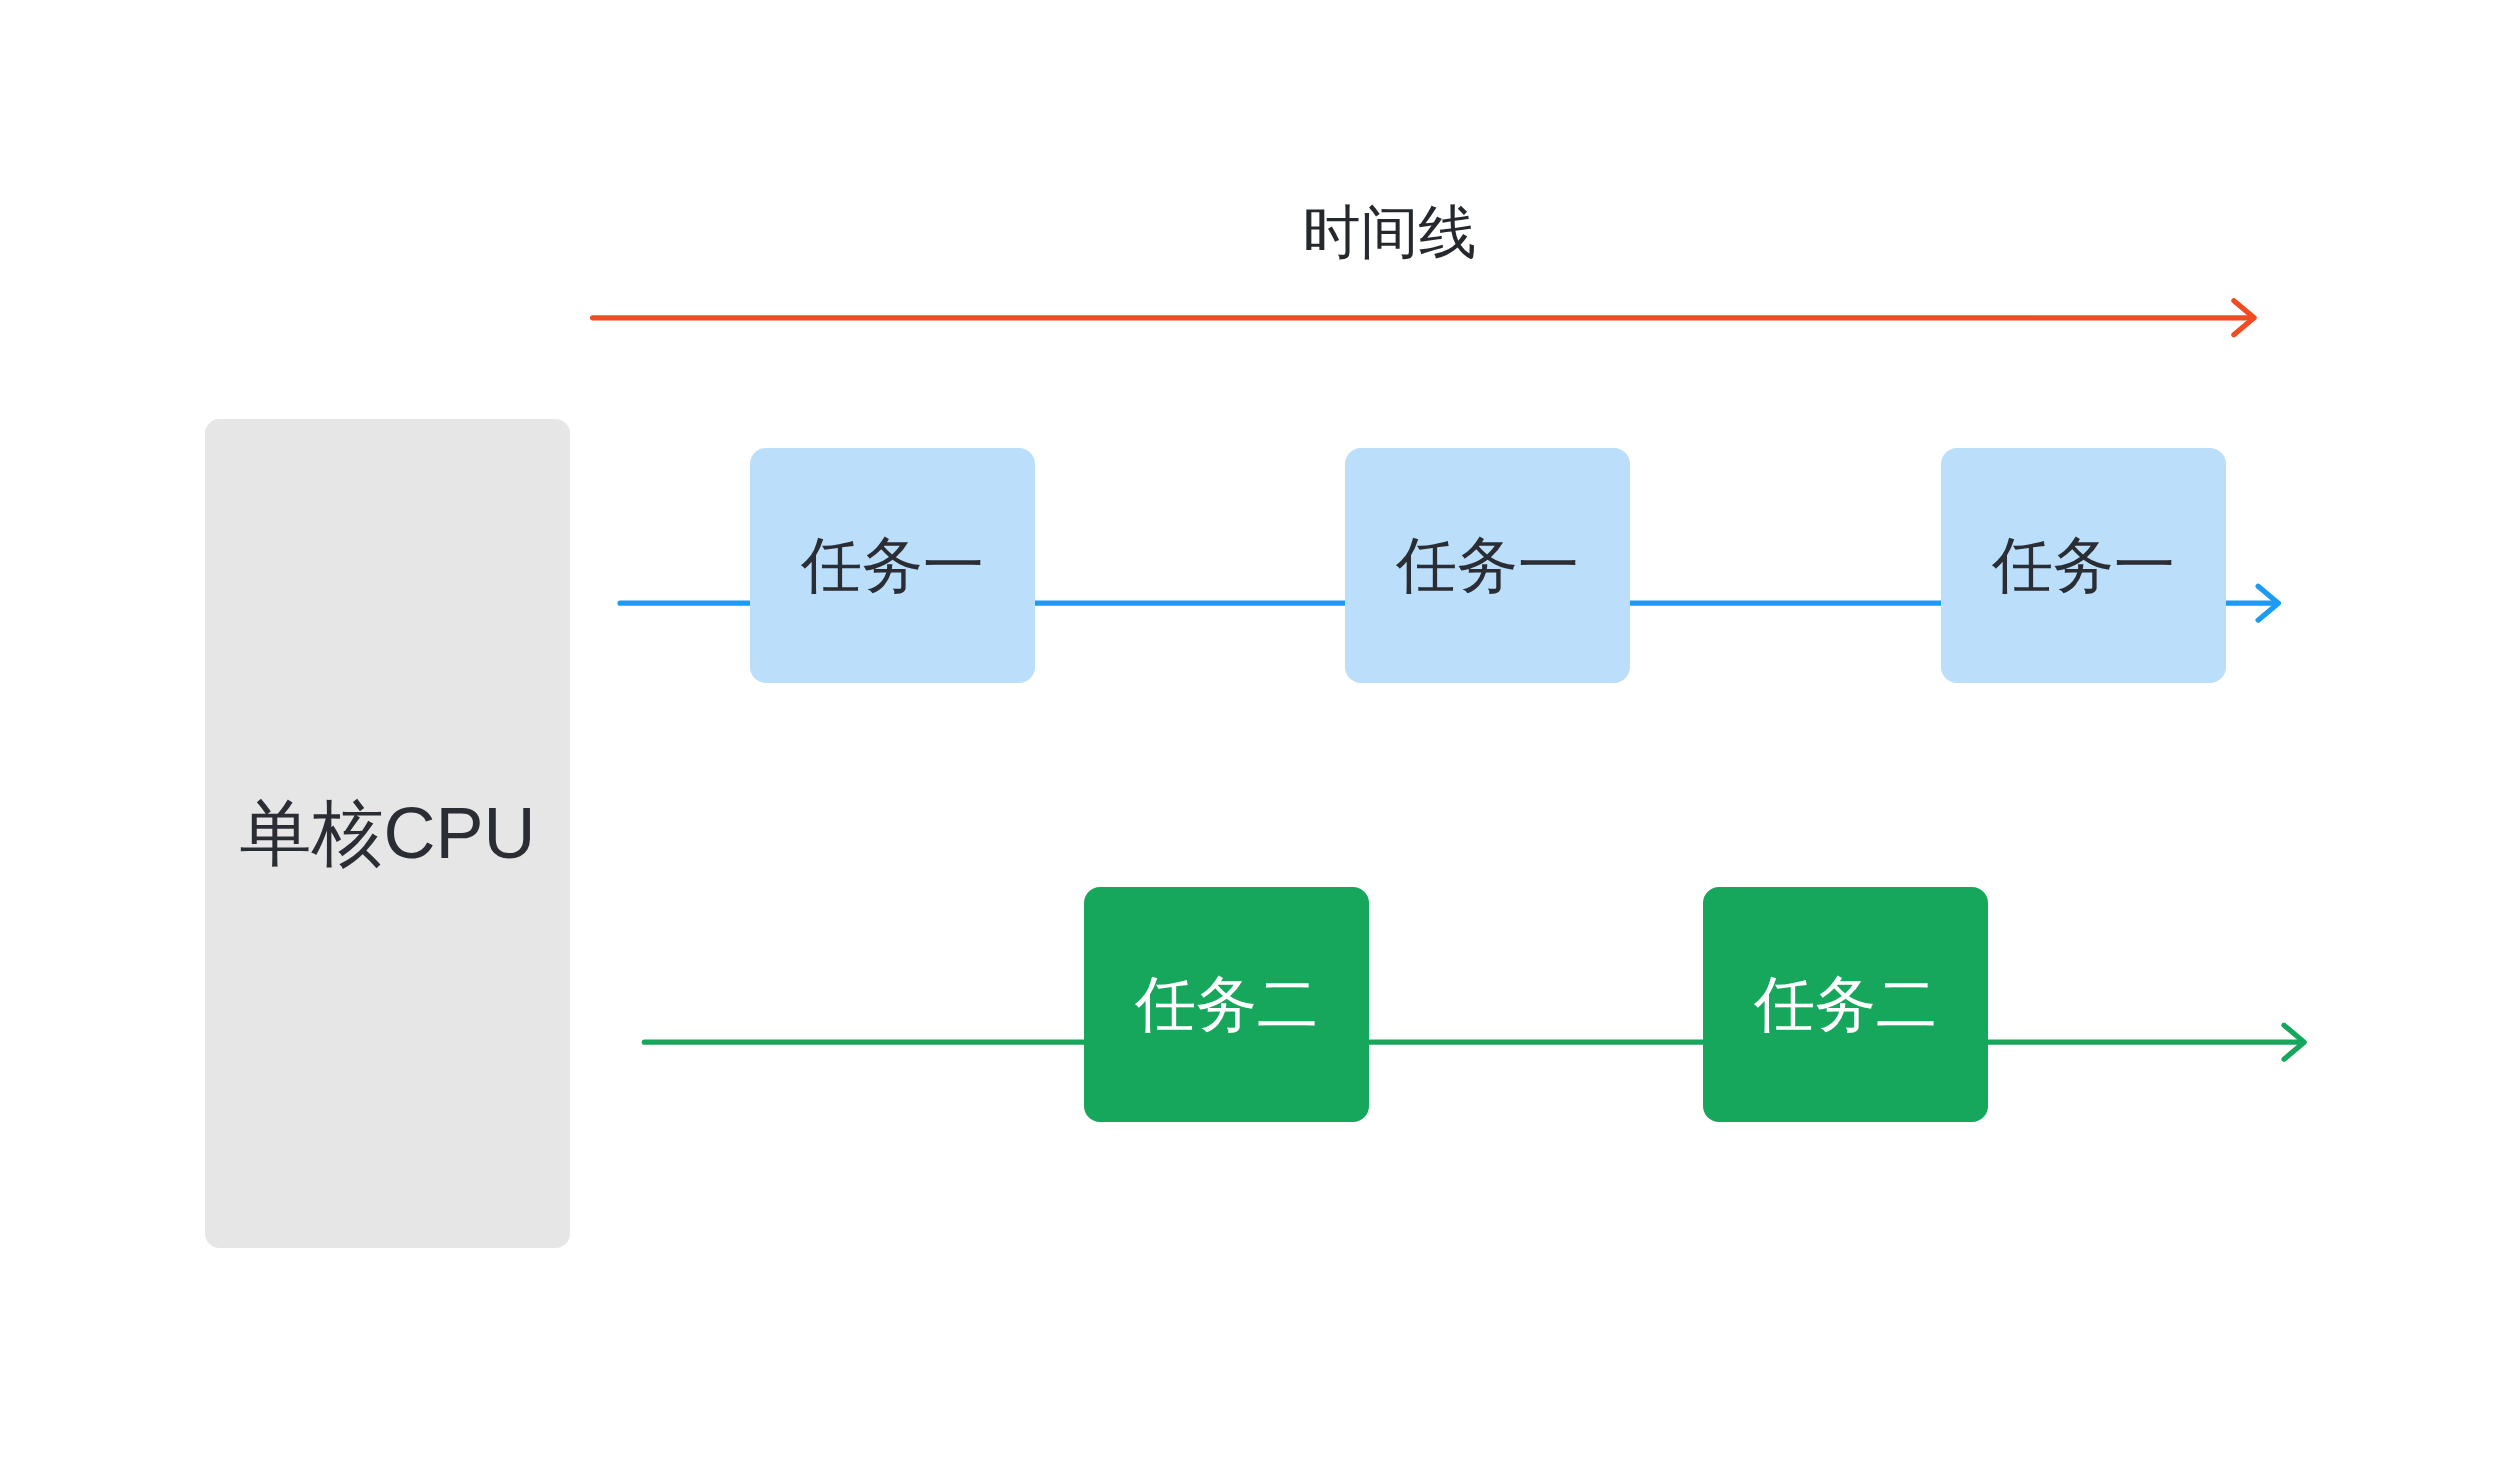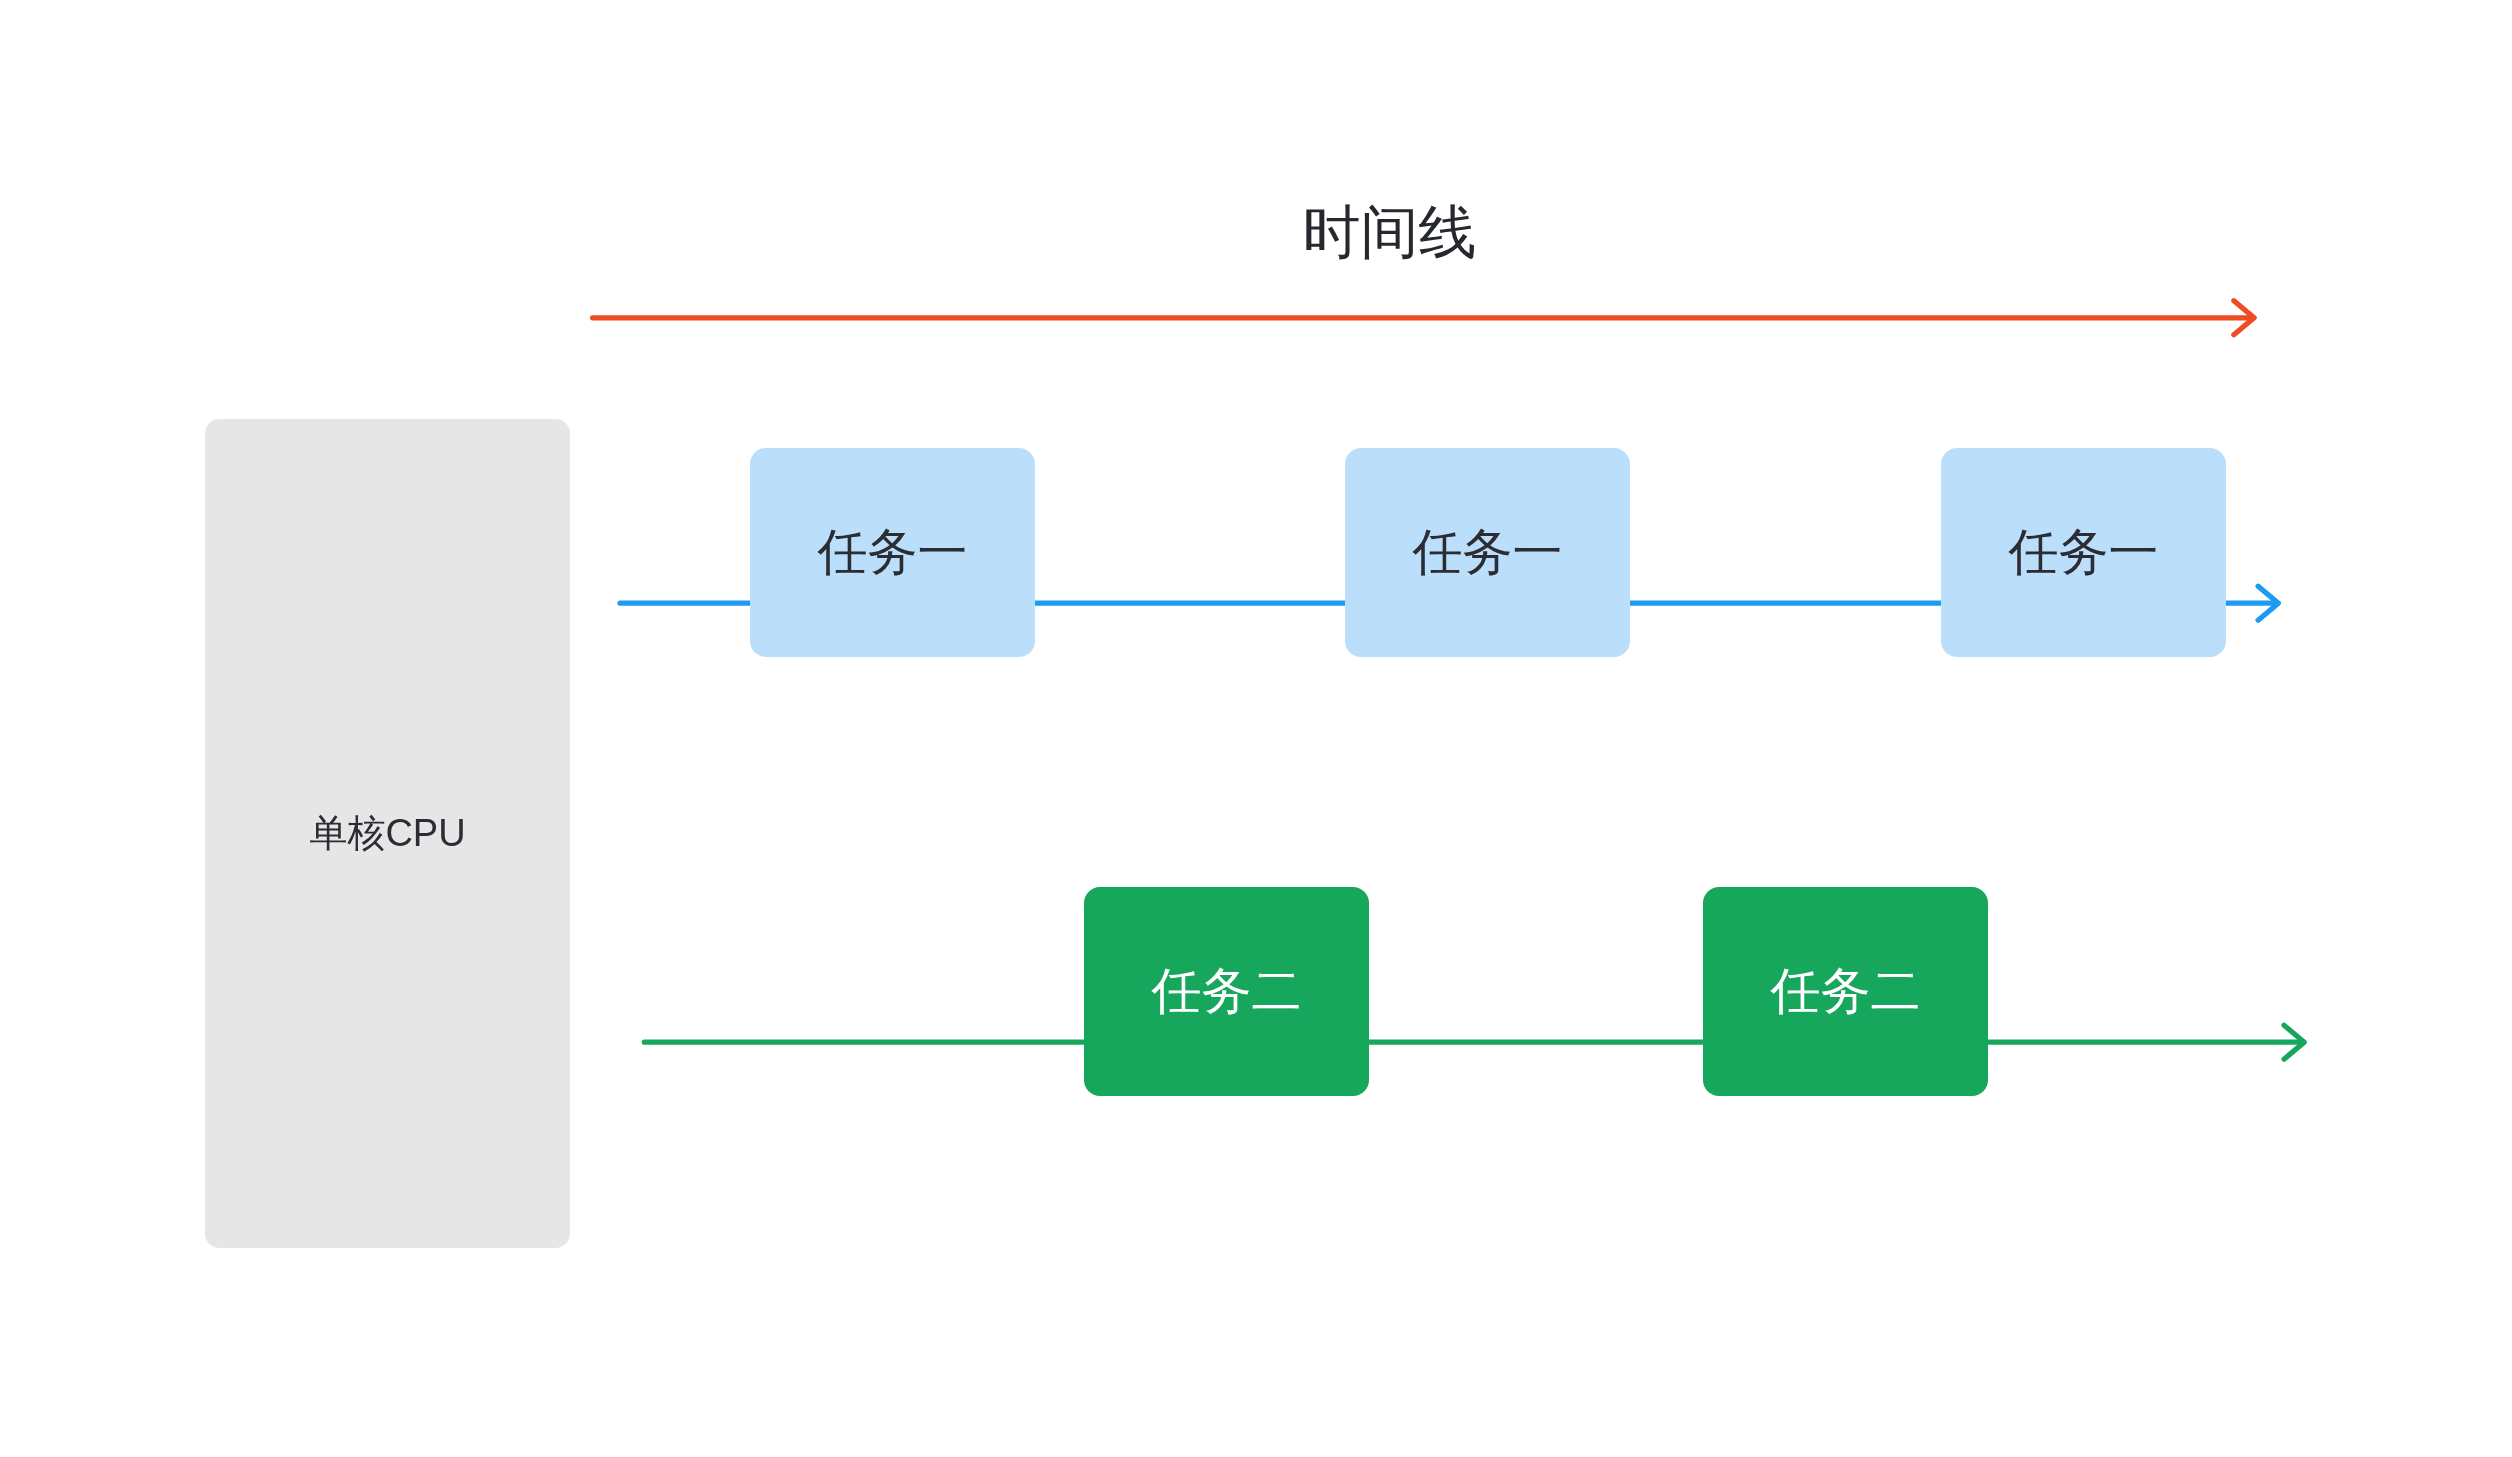--- a/index.html
+++ b/index.html
@@ -47,33 +47,33 @@
     position: absolute;
     left: 205px;
     top: 419px;
     width: 365px;
     height: 829px;
     border-radius: 14.6px;
     background: var(--c-cpu_box_bg, #E6E6E6);
     display: flex;
     align-items: center;
     justify-content: center;
-    font-size: 38px;
+    font-size: 72px;
     font-weight: 500;
     color: var(--c-cpu_text, #2A2D33);
   }
   .task-box {
     position: absolute;
     width: 285px;
-    height: 209px;
+    height: 235px;
     border-radius: 16px;
     display: flex;
     align-items: center;
     justify-content: center;
-    font-size: 50px;
+    font-size: 61px;
     font-weight: 500;
   }
   .task-box.blue {
     top: 448px;
     background: var(--c-task1_box_bg, #BBDFFA);
     color: var(--c-task1_text, #2A2D33);
   }
   .task-box.green {
     top: 887px;
     background: var(--c-task2_box_bg, #17A75C);

